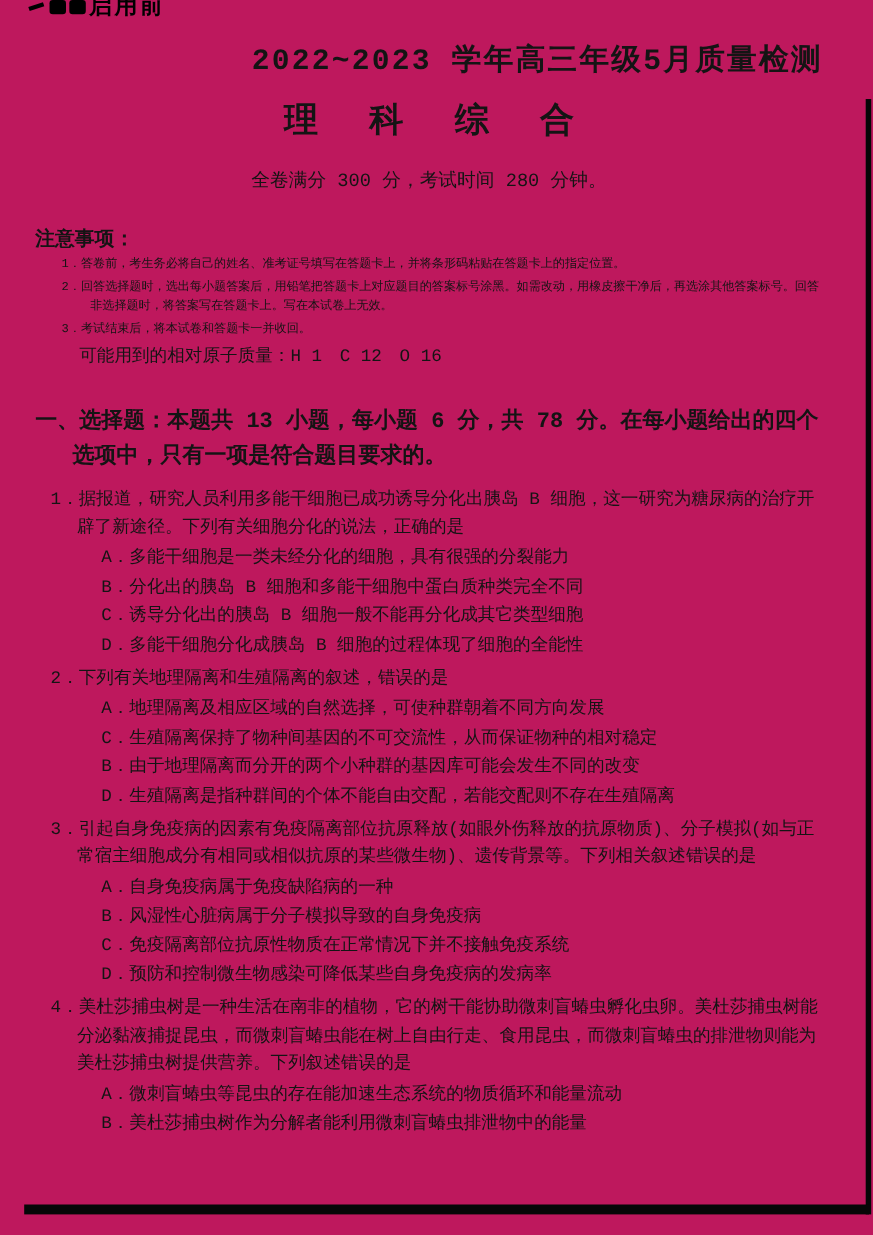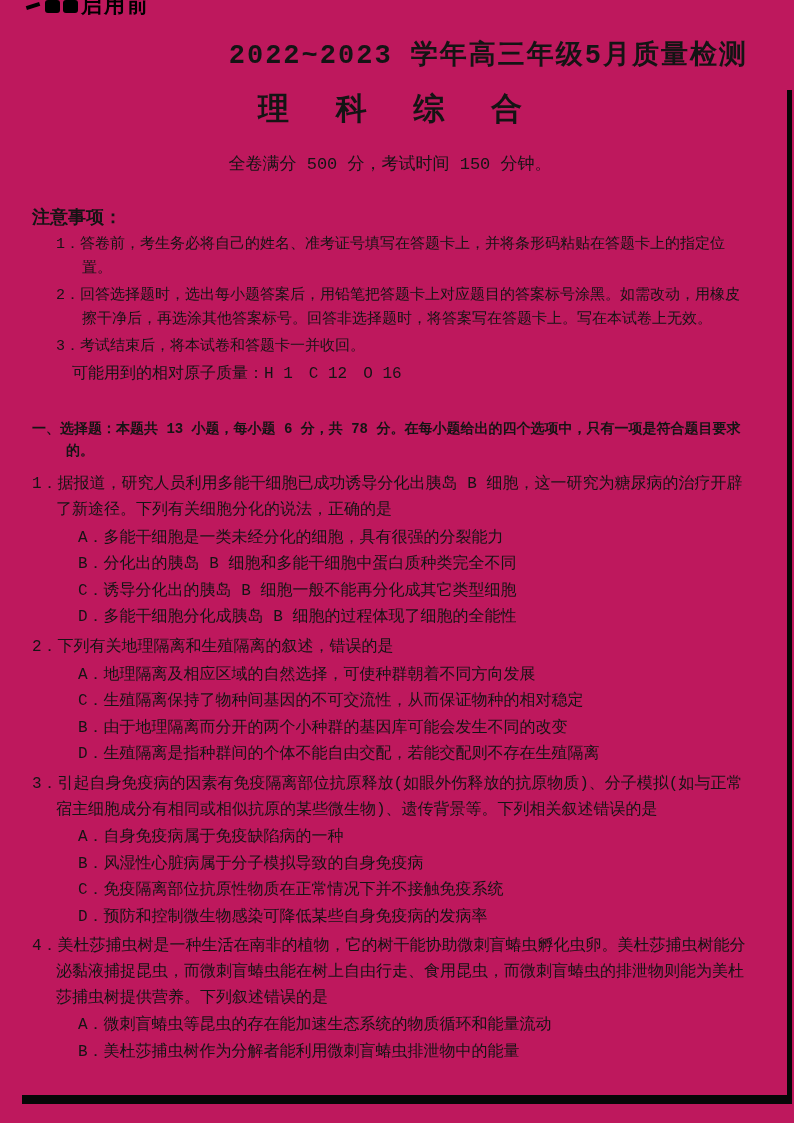--- a/index.html
+++ b/index.html
@@ -48,33 +48,33 @@
     margin: 16px 0 8px 0; text-align: center;
     font-size: 31px; font-weight: bold; letter-spacing: 14px; text-indent: 14px;
   }
   .exam-info {
     margin: 22px 0 30px 0; text-align: center; font-size: 17px;
   }
 
   
   .notice-head { margin: 14px 0 4px 0; font-size: 18px; font-weight: bold; }
   .note {
-    margin: 3px 0; font-size: 15px; line-height: 1.6;
+    margin: 3px 0; font-size: 11px; line-height: 1.6;
     padding-left: 50px; text-indent: -26px;
   }
   .note-plain { margin: 3px 0; font-size: 16px; line-height: 1.6; padding-left: 40px; }
 
   
   .section-head {
-    margin: 30px 0 10px 0; font-size: 14px; font-weight: bold; line-height: 1.6;
+    margin: 30px 0 10px 0; font-size: 20px; font-weight: bold; line-height: 1.6;
     padding-left: 34px; text-indent: -34px;
   }
 
   
-  .question { margin: 2px 0 4px 0; }
+  .question { margin: 2px 0 4px 14px; }
   .stem {
     margin: 2px 0; font-size: 16px; line-height: 1.6;
     padding-left: 24px; text-indent: -24px;
   }
   .option {
     margin: 1px 0; font-size: 16px; line-height: 1.6;
     padding-left: 46px; text-indent: 0;
   }
 
   .footer {
@@ -88,21 +88,21 @@
 <div class="page">
 
   <div class="corner-frag">
     <span class="ink-tick"></span><span class="ink-blob"></span><span class="ink-blob"></span><span>启用前</span>
   </div>
 
   <div class="content">
 
     <h1 class="title">2022~2023 学年高三年级5月质量检测</h1>
     <h2 class="subtitle">理 科 综 合</h2>
-    <p class="exam-info">全卷满分 500 分，考试时间 150 分钟。</p>
+    <p class="exam-info">全卷满分 300 分，考试时间 280 分钟。</p>
 
     <p class="notice-head">注意事项：</p>
     <p class="note">1．答卷前，考生务必将自己的姓名、准考证号填写在答题卡上，并将条形码粘贴在答题卡上的指定位置。</p>
     <p class="note">2．回答选择题时，选出每小题答案后，用铅笔把答题卡上对应题目的答案标号涂黑。如需改动，用橡皮擦干净后，再选涂其他答案标号。回答非选择题时，将答案写在答题卡上。写在本试卷上无效。</p>
     <p class="note">3．考试结束后，将本试卷和答题卡一并收回。</p>
     <p class="note-plain">可能用到的相对原子质量：H 1　C 12　O 16</p>
 
     <p class="section-head">一、选择题：本题共 13 小题，每小题 6 分，共 78 分。在每小题给出的四个选项中，只有一项是符合题目要求的。</p>
 
     <div class="question">

